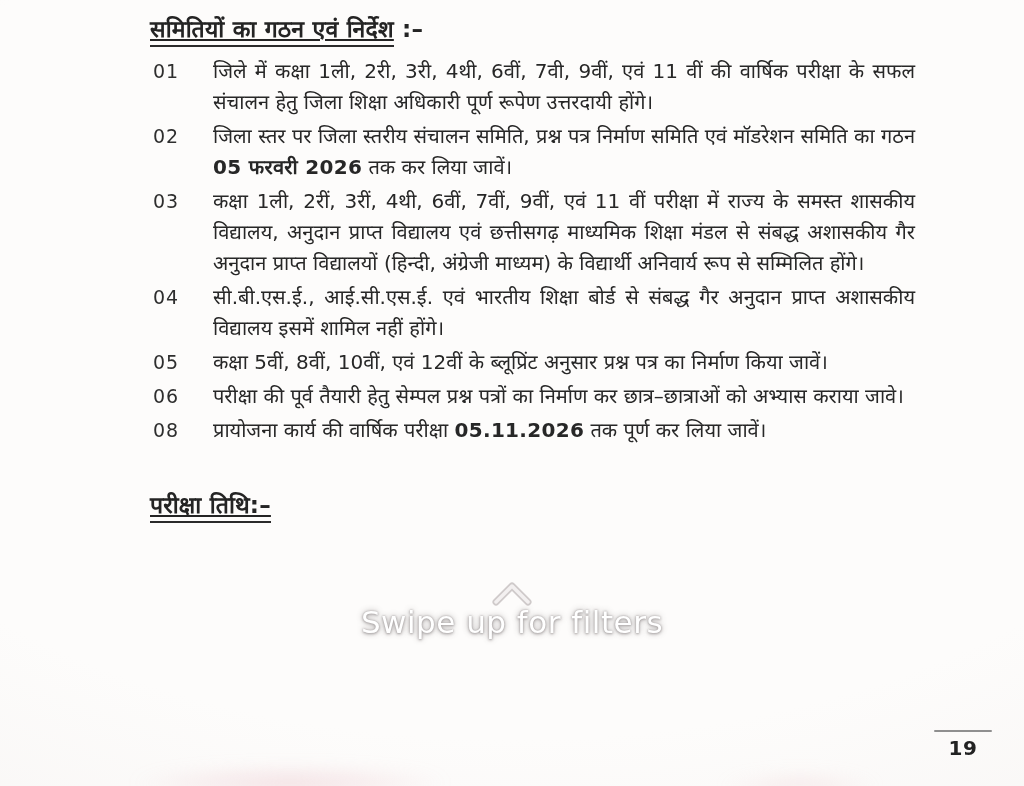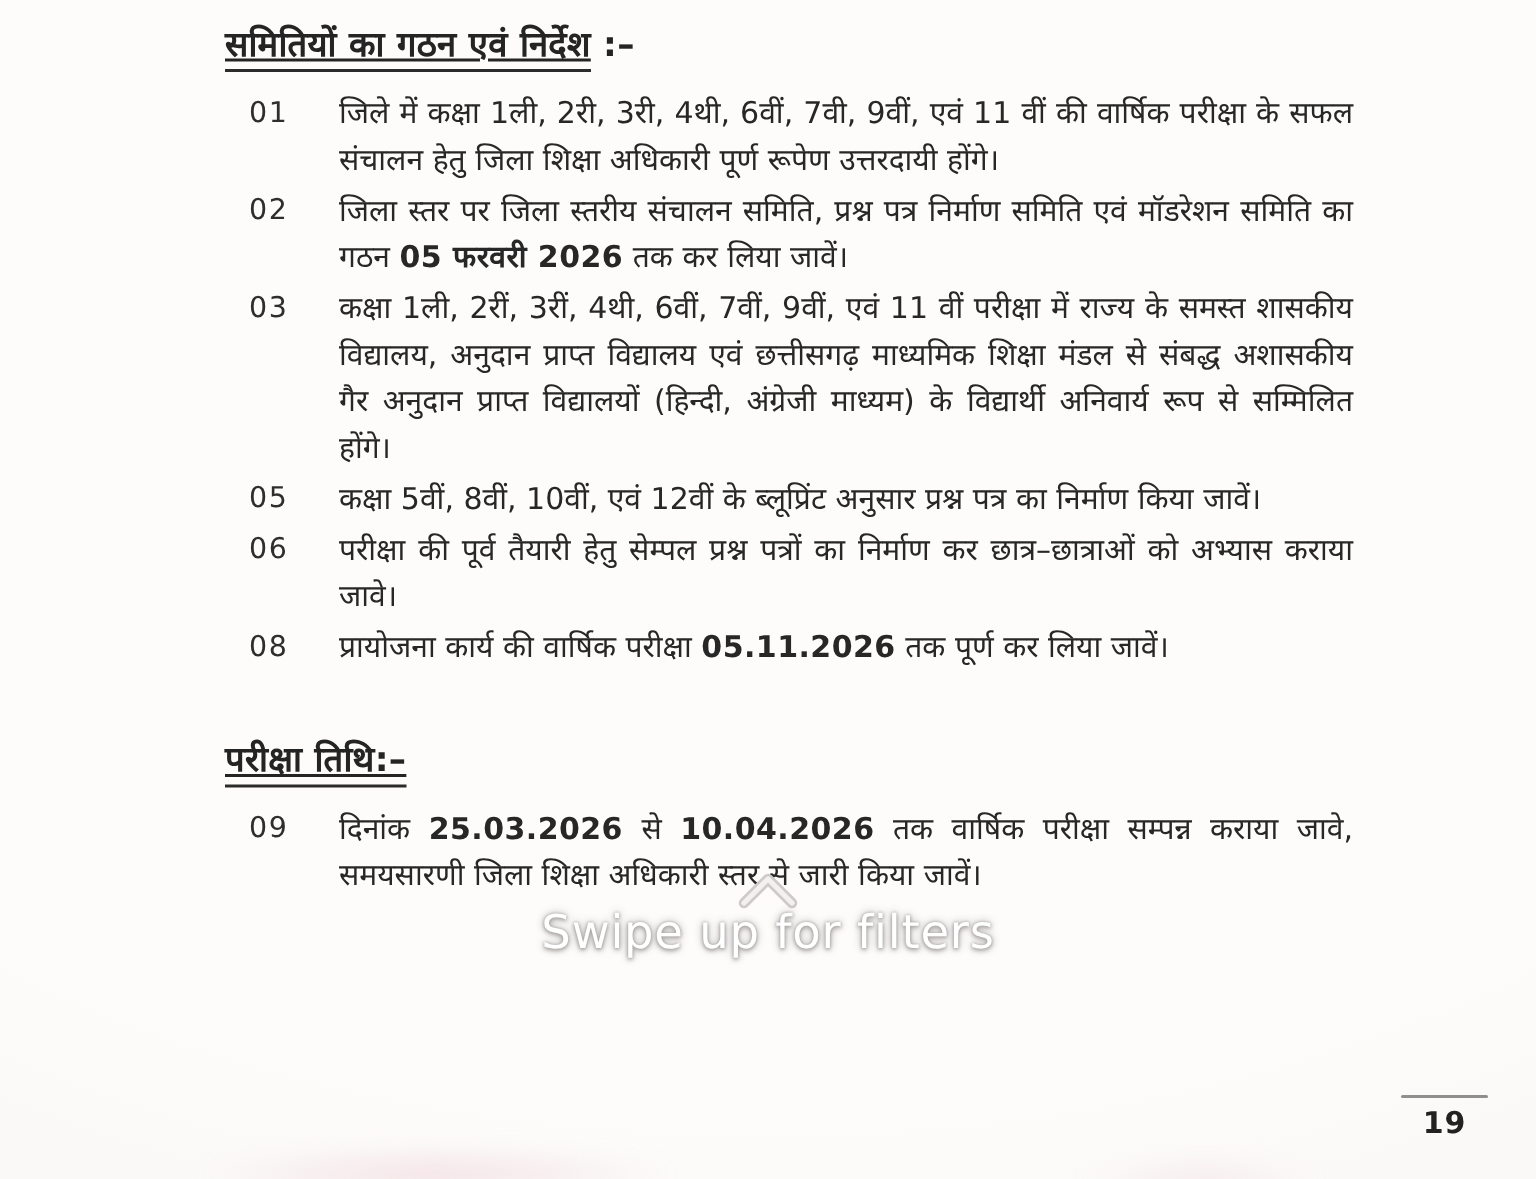--- a/index.html
+++ b/index.html
@@ -30,21 +30,21 @@
     color:#262626;
   }
   .heading{
     font-size:23px;font-weight:700;margin:0 0 12px 0;color:#242424;
     letter-spacing:.2px;
   }
   .heading .u{
     border-bottom:2.5px solid #2b2b2b;padding-bottom:3px;text-decoration:underline;
   }
   .heading .suffix{border-bottom:none;}
-  .list{margin:16px;padding:0;}
+  .list{margin:3px;padding:0;}
   .item{
     display:flex;align-items:flex-start;margin:0 0 3px 0;
   }
   .num{
     flex:0 0 60px;font-size:19px;color:#2e2e2e;padding-top:4px;
     letter-spacing:1px;font-family:"DejaVu Sans", sans-serif;
   }
   .txt{
     flex:1;font-size:20px;line-height:31px;text-align:justify;color:#272727;
   }
@@ -91,45 +91,43 @@
       </div>
       <div class="item">
         <div class="num">02</div>
         <div class="txt"><span>जिला स्तर पर जिला स्तरीय संचालन समिति, प्रश्न पत्र निर्माण समिति एवं मॉडरेशन समिति का गठन </span><span class="b">05 फरवरी 2026</span><span> तक कर लिया जावें।</span></div>
       </div>
       <div class="item">
         <div class="num">03</div>
         <div class="txt"><span>कक्षा 1ली, 2रीं, 3रीं, 4थी, 6वीं, 7वीं, 9वीं, एवं 11 वीं परीक्षा में राज्य के समस्त शासकीय विद्यालय, अनुदान प्राप्त विद्यालय एवं छत्तीसगढ़ माध्यमिक शिक्षा मंडल से संबद्ध अशासकीय गैर अनुदान प्राप्त विद्यालयों (हिन्दी, अंग्रेजी माध्यम) के विद्यार्थी अनिवार्य रूप से सम्मिलित होंगे।</span></div>
       </div>
       <div class="item">
+        <div class="num">04</div>
+        <div class="txt"><span>सी.बी.एस.ई., आई.सी.एस.ई. एवं भारतीय शिक्षा बोर्ड से संबद्ध गैर अनुदान प्राप्त अशासकीय विद्यालय इसमें शामिल नहीं होंगे।</span></div>
+      </div>
+      <div class="item">
         <div class="num">05</div>
         <div class="txt"><span>कक्षा 5वीं, 8वीं, 10वीं, एवं 12वीं के ब्लूप्रिंट अनुसार प्रश्न पत्र का निर्माण किया जावें।</span></div>
       </div>
       <div class="item">
         <div class="num">06</div>
         <div class="txt"><span>परीक्षा की पूर्व तैयारी हेतु सेम्पल प्रश्न पत्रों का निर्माण कर छात्र–छात्राओं को अभ्यास कराया जावे।</span></div>
       </div>
       <div class="item">
         <div class="num">08</div>
         <div class="txt"><span>प्रायोजना कार्य की वार्षिक परीक्षा </span><span class="b">05.11.2026</span><span> तक पूर्ण कर लिया जावें।</span></div>
       </div>
     </div>
 
   <div class="heading2-wrap">
     <h2 class="heading">
       <span class="u">परीक्षा तिथि:–</span><span class="suffix"></span>
     </h2>
   </div>
 
-  <div class="list">
-      <div class="item">
-        <div class="num">09</div>
-        <div class="txt"><span>दिनांक </span><span class="b">25.03.2026</span><span> से </span><span class="b">10.04.2026</span><span> तक वार्षिक परीक्षा सम्पन्न कराया जावे, समयसारणी जिला शिक्षा अधिकारी स्तर से जारी किया जावें।</span></div>
-      </div>
-    </div>
 
 </div>
 
 <div class="cam-overlay">
   <svg class="chevron" viewBox="0 0 40 26">
     <polyline points="4,22 20,6 36,22" fill="none" stroke="#cfcaca" stroke-width="7" stroke-linecap="round" stroke-linejoin="round"></polyline>
     <polyline points="4,22 20,6 36,22" fill="none" stroke="#f3f0f0" stroke-width="3.5" stroke-linecap="round" stroke-linejoin="round"></polyline>
   </svg>
   <div class="swipe-text">Swipe up for filters</div>
 </div>

